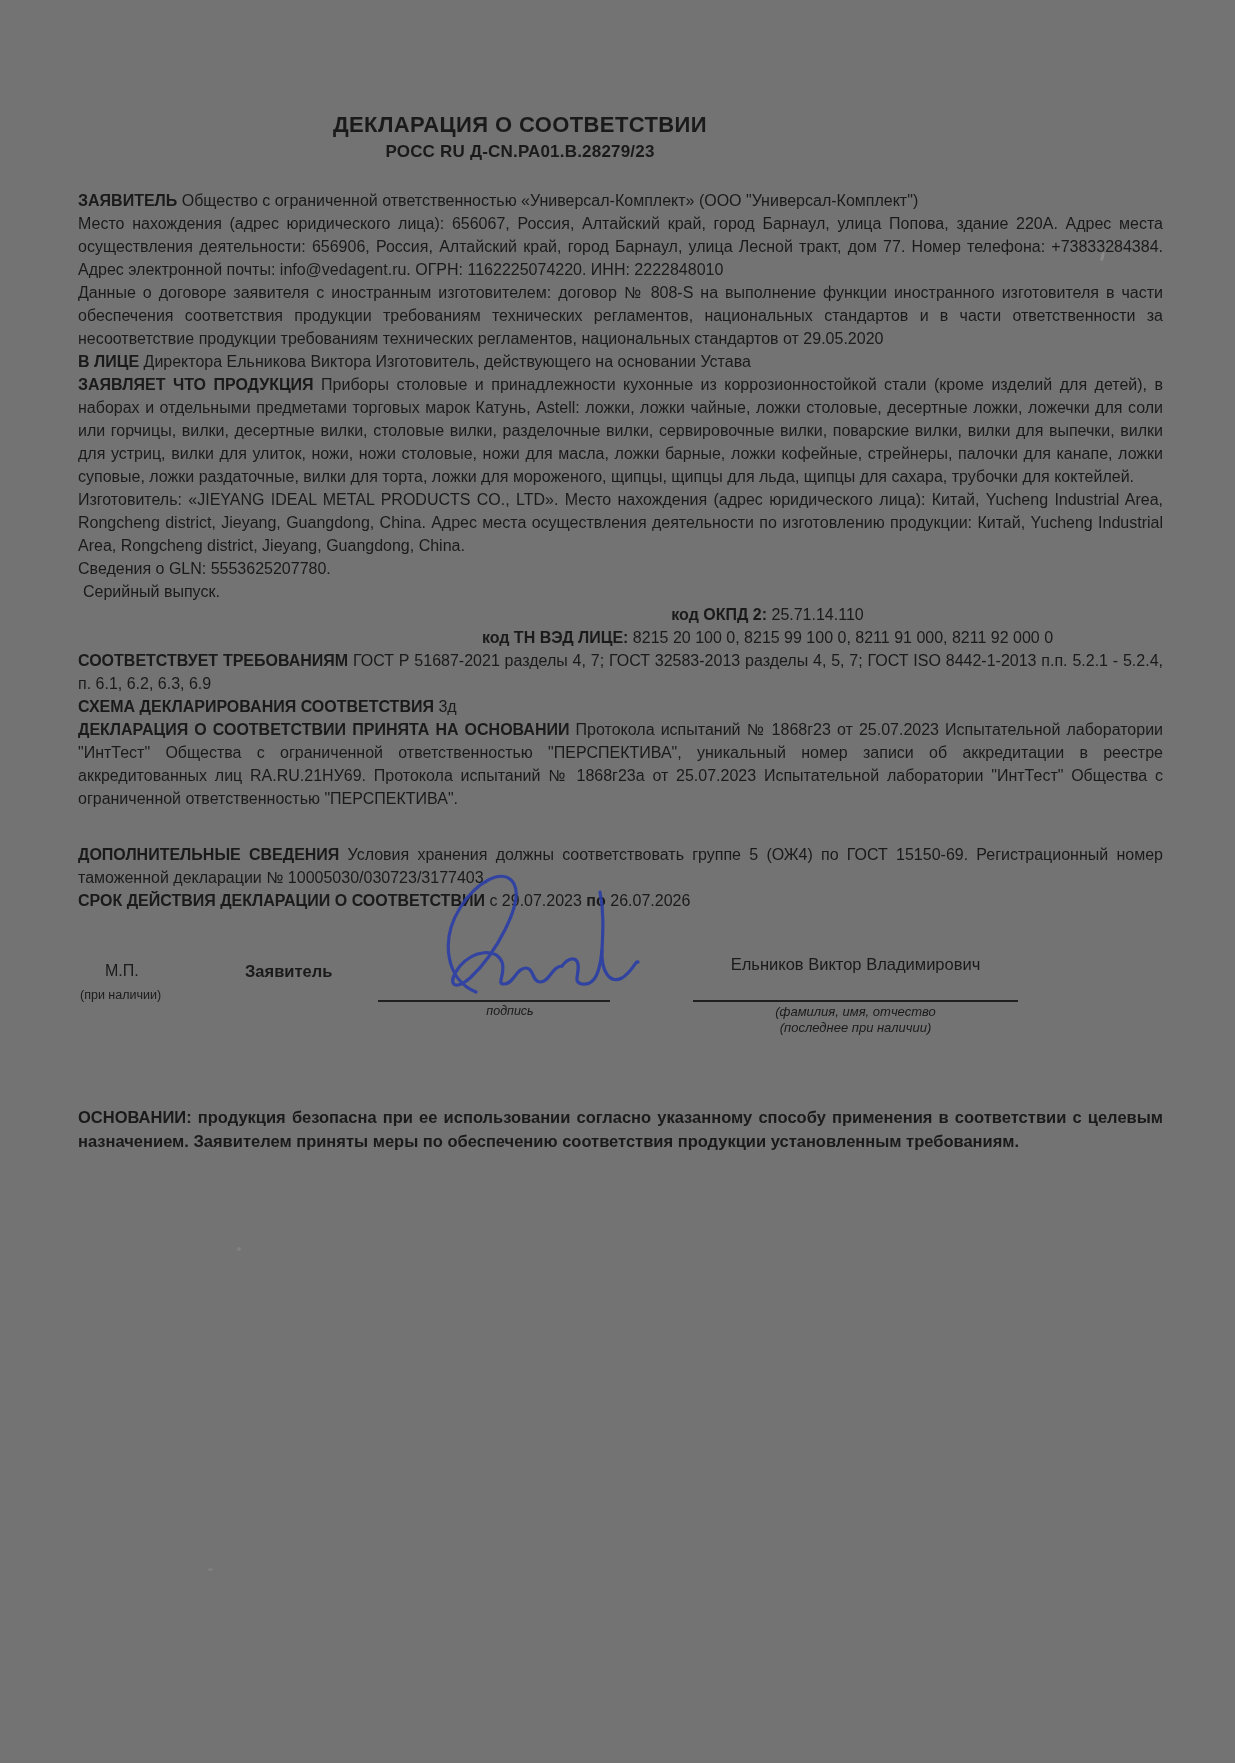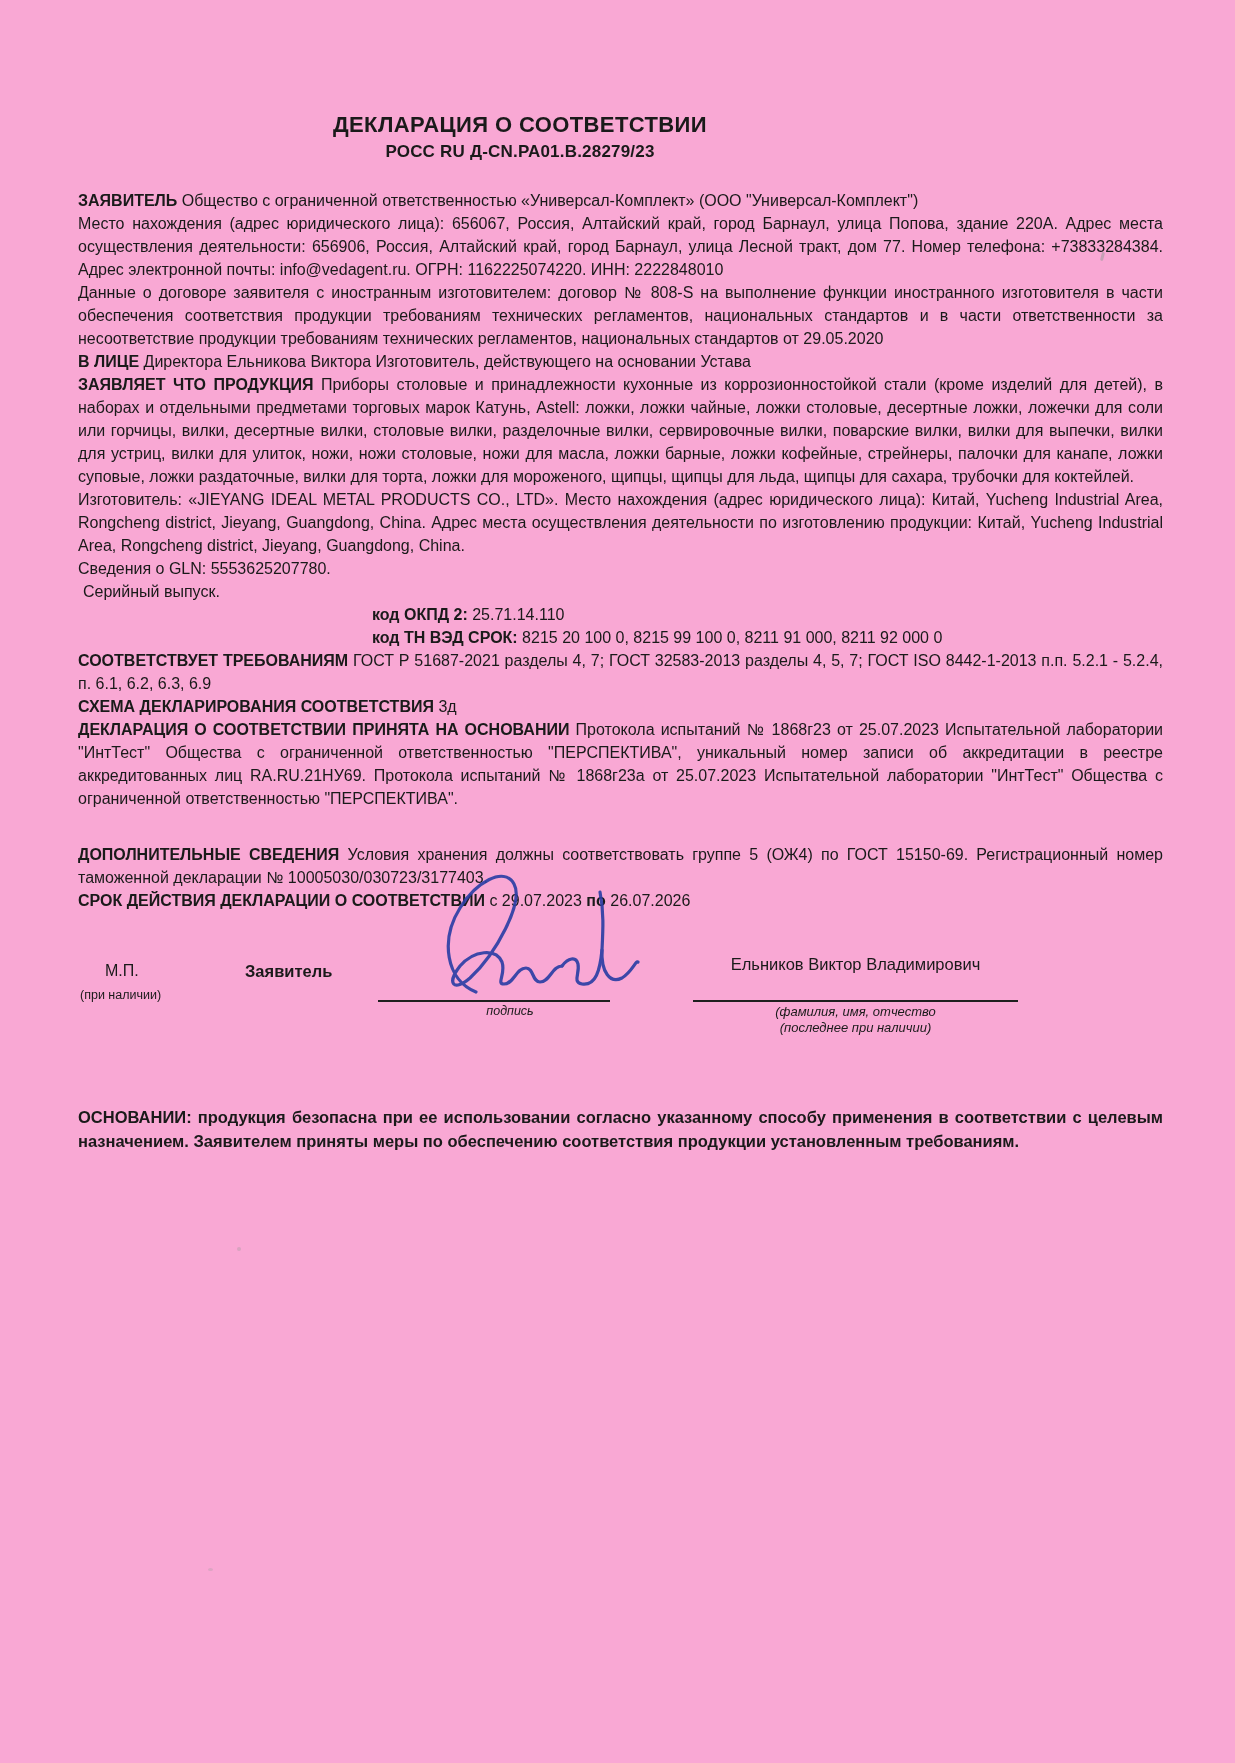--- a/index.html
+++ b/index.html
@@ -1,30 +1,30 @@
 <!DOCTYPE html>
 <html lang="ru"><head>
 <meta charset="utf-8">
 <style>
   html,body{margin:0;padding:0;}
   body{
     width:1235px;height:1763px;background:#f4f4f4;
     font-family:"Liberation Sans", sans-serif;color:#1a1a1a;
   }
   .page{
-    position:relative;width:1235px;height:1763px;background:#f9a8d4;overflow:hidden;
+    position:relative;width:1235px;height:1763px;background:#737373;overflow:hidden;
   }
   .title-block{padding-top:112px;width:884px;margin-left:78px;text-align:center;}
   .doc-title{font-size:22px;font-weight:bold;letter-spacing:.4px;}
   .doc-number{font-size:17px;font-weight:bold;margin-top:4px;letter-spacing:.2px;}
   .body-text{margin:27px 72px 0 78px;font-size:16px;line-height:23px;text-align:justify;}
   .para{margin:0;}
   .lead{font-weight:bold;}
   .serial{padding-left:5px;}
-  .code-line{padding-left:294px;text-align:left;}
+  .code-line{padding-left:294px;text-align:center;}
   .additional{margin-top:33px;}
   .validity{text-align:left;}
 
   .sig-section{position:relative;height:110px;margin-top:30px;}
   .mp{position:absolute;left:105px;top:20px;font-size:16px;}
   .mp-note{position:absolute;left:80px;top:46px;font-size:12.5px;}
   .applicant-label{position:absolute;left:245px;top:20px;font-size:16.5px;font-weight:bold;}
   .sig-line{position:absolute;left:378px;top:58px;width:232px;border-top:2px solid #1f1f1f;}
   .sig-caption{position:absolute;left:394px;top:62px;width:232px;text-align:center;font-style:italic;font-size:12.5px;}
   .fio{position:absolute;left:693px;top:13px;width:325px;text-align:center;font-size:16.5px;}
@@ -56,21 +56,21 @@
   <main class="body-text">
     <p class="para"><b class="lead">ЗАЯВИТЕЛЬ</b><span> Общество с ограниченной ответственностью «Универсал-Комплект» (ООО "Универсал-Комплект")</span></p>
     <p class="para">Место нахождения (адрес юридического лица): 656067, Россия, Алтайский край, город Барнаул, улица Попова, здание 220А. Адрес места осуществления деятельности: 656906, Россия, Алтайский край, город Барнаул, улица Лесной тракт, дом 77. Номер телефона: +73833284384. Адрес электронной почты: info@vedagent.ru. ОГРН: 1162225074220. ИНН: 2222848010</p>
     <p class="para">Данные о договоре заявителя с иностранным изготовителем: договор № 808-S на выполнение функции иностранного изготовителя в части обеспечения соответствия продукции требованиям технических регламентов, национальных стандартов и в части ответственности за несоответствие продукции требованиям технических регламентов, национальных стандартов от 29.05.2020</p>
     <p class="para"><b class="lead">В ЛИЦЕ</b><span> Директора Ельникова Виктора Изготовитель, действующего на основании Устава</span></p>
     <p class="para"><b class="lead">ЗАЯВЛЯЕТ ЧТО ПРОДУКЦИЯ</b><span> Приборы столовые и принадлежности кухонные из коррозионностойкой стали (кроме изделий для детей), в наборах и отдельными предметами торговых марок Катунь, Astell: ложки, ложки чайные, ложки столовые, десертные ложки, ложечки для соли или горчицы, вилки, десертные вилки, столовые вилки, разделочные вилки, сервировочные вилки, поварские вилки, вилки для выпечки, вилки для устриц, вилки для улиток, ножи, ножи столовые, ножи для масла, ложки барные, ложки кофейные, стрейнеры, палочки для канапе, ложки суповые, ложки раздаточные, вилки для торта, ложки для мороженого, щипцы, щипцы для льда, щипцы для сахара, трубочки для коктейлей.</span></p>
     <p class="para">Изготовитель: «JIEYANG IDEAL METAL PRODUCTS CO., LTD». Место нахождения (адрес юридического лица): Китай, Yucheng Industrial Area, Rongcheng district, Jieyang, Guangdong, China. Адрес места осуществления деятельности по изготовлению продукции: Китай, Yucheng Industrial Area, Rongcheng district, Jieyang, Guangdong, China.</p>
     <p class="para">Сведения о GLN: 5553625207780.</p>
     <p class="para serial">Серийный выпуск.</p>
     <p class="para code-line"><b class="lead">код ОКПД 2:</b><span> 25.71.14.110</span></p>
-    <p class="para code-line"><b class="lead">код ТН ВЭД СРОК:</b><span> 8215 20 100 0, 8215 99 100 0, 8211 91 000, 8211 92 000 0</span></p>
+    <p class="para code-line"><b class="lead">код ТН ВЭД ЛИЦЕ:</b><span> 8215 20 100 0, 8215 99 100 0, 8211 91 000, 8211 92 000 0</span></p>
     <p class="para"><b class="lead">СООТВЕТСТВУЕТ ТРЕБОВАНИЯМ</b><span> ГОСТ Р 51687-2021 разделы 4, 7; ГОСТ 32583-2013 разделы 4, 5, 7; ГОСТ ISO 8442-1-2013 п.п. 5.2.1 - 5.2.4, п. 6.1, 6.2, 6.3, 6.9</span></p>
     <p class="para"><b class="lead">СХЕМА ДЕКЛАРИРОВАНИЯ СООТВЕТСТВИЯ</b><span> 3д</span></p>
     <p class="para"><b class="lead">ДЕКЛАРАЦИЯ О СООТВЕТСТВИИ ПРИНЯТА НА ОСНОВАНИИ</b><span> Протокола испытаний № 1868г23 от 25.07.2023 Испытательной лаборатории "ИнтТест" Общества с ограниченной ответственностью "ПЕРСПЕКТИВА", уникальный номер записи об аккредитации в реестре аккредитованных лиц RA.RU.21НУ69. Протокола испытаний № 1868г23а от 25.07.2023 Испытательной лаборатории "ИнтТест" Общества с ограниченной ответственностью "ПЕРСПЕКТИВА".</span></p>
     <p class="para additional"><b class="lead">ДОПОЛНИТЕЛЬНЫЕ СВЕДЕНИЯ</b><span> Условия хранения должны соответствовать группе 5 (ОЖ4) по ГОСТ 15150-69. Регистрационный номер таможенной декларации № 10005030/030723/3177403.</span></p>
     <p class="para validity"><b class="lead">СРОК ДЕЙСТВИЯ ДЕКЛАРАЦИИ О СООТВЕТСТВИИ</b><span> с 29.07.2023 </span><b class="lead">по</b><span> 26.07.2026</span></p>
   </main>
 
   <section class="sig-section">
     <svg class="sig-svg" viewBox="0 0 250 140" aria-hidden="true">
       <g fill="none" stroke="#2c3fa5" stroke-width="3.2" stroke-linecap="round" opacity="0.92">

